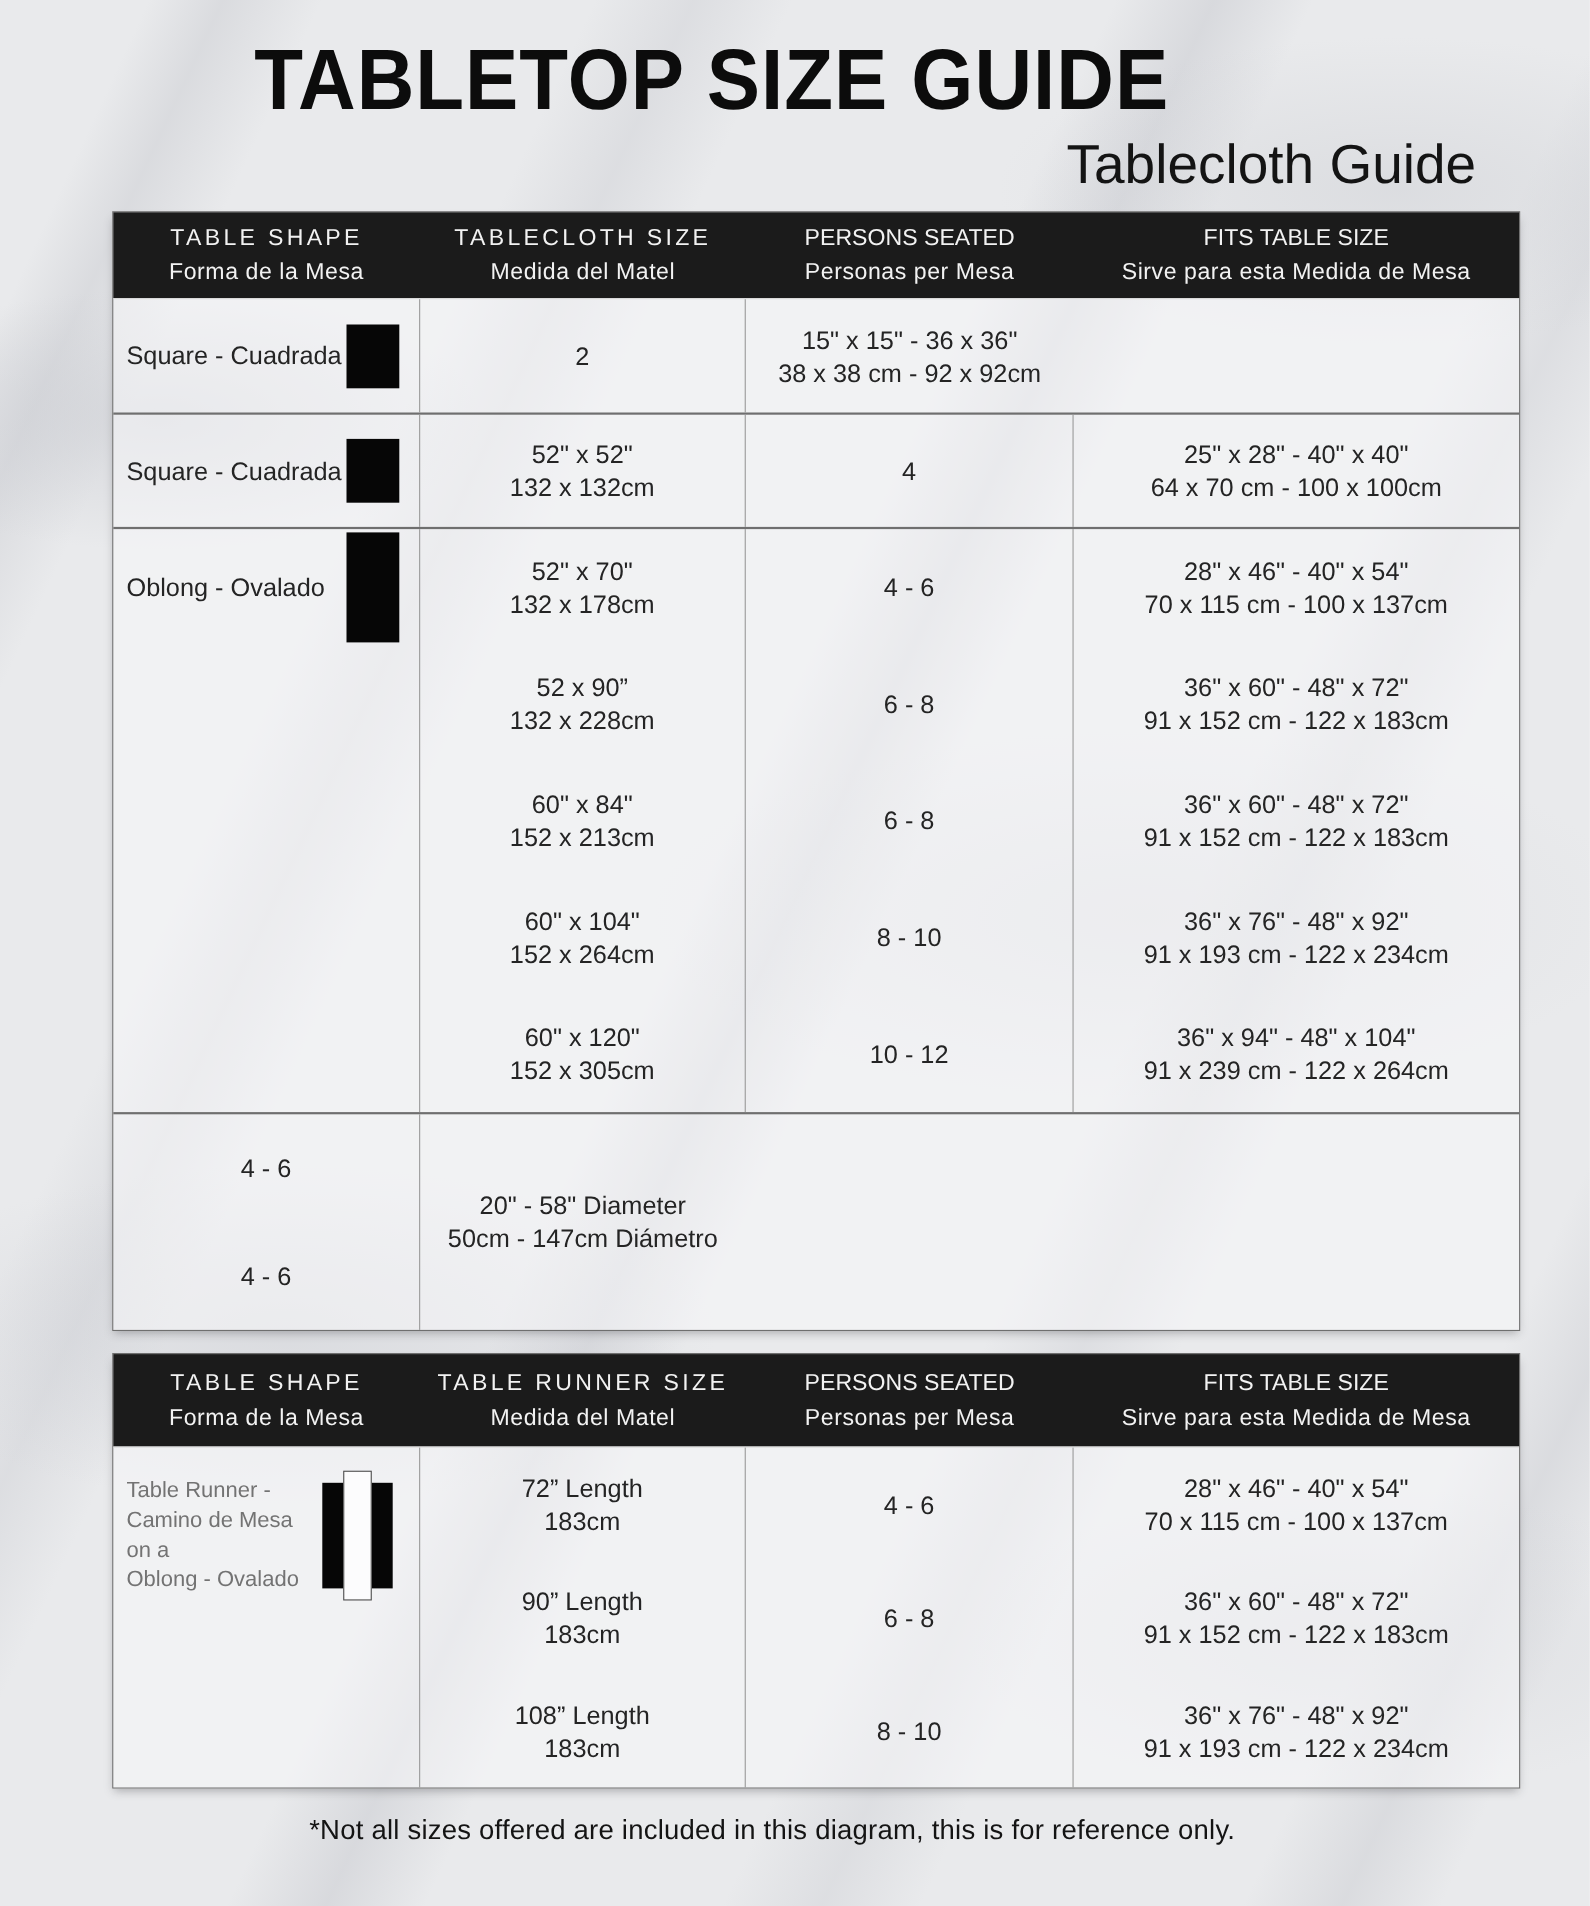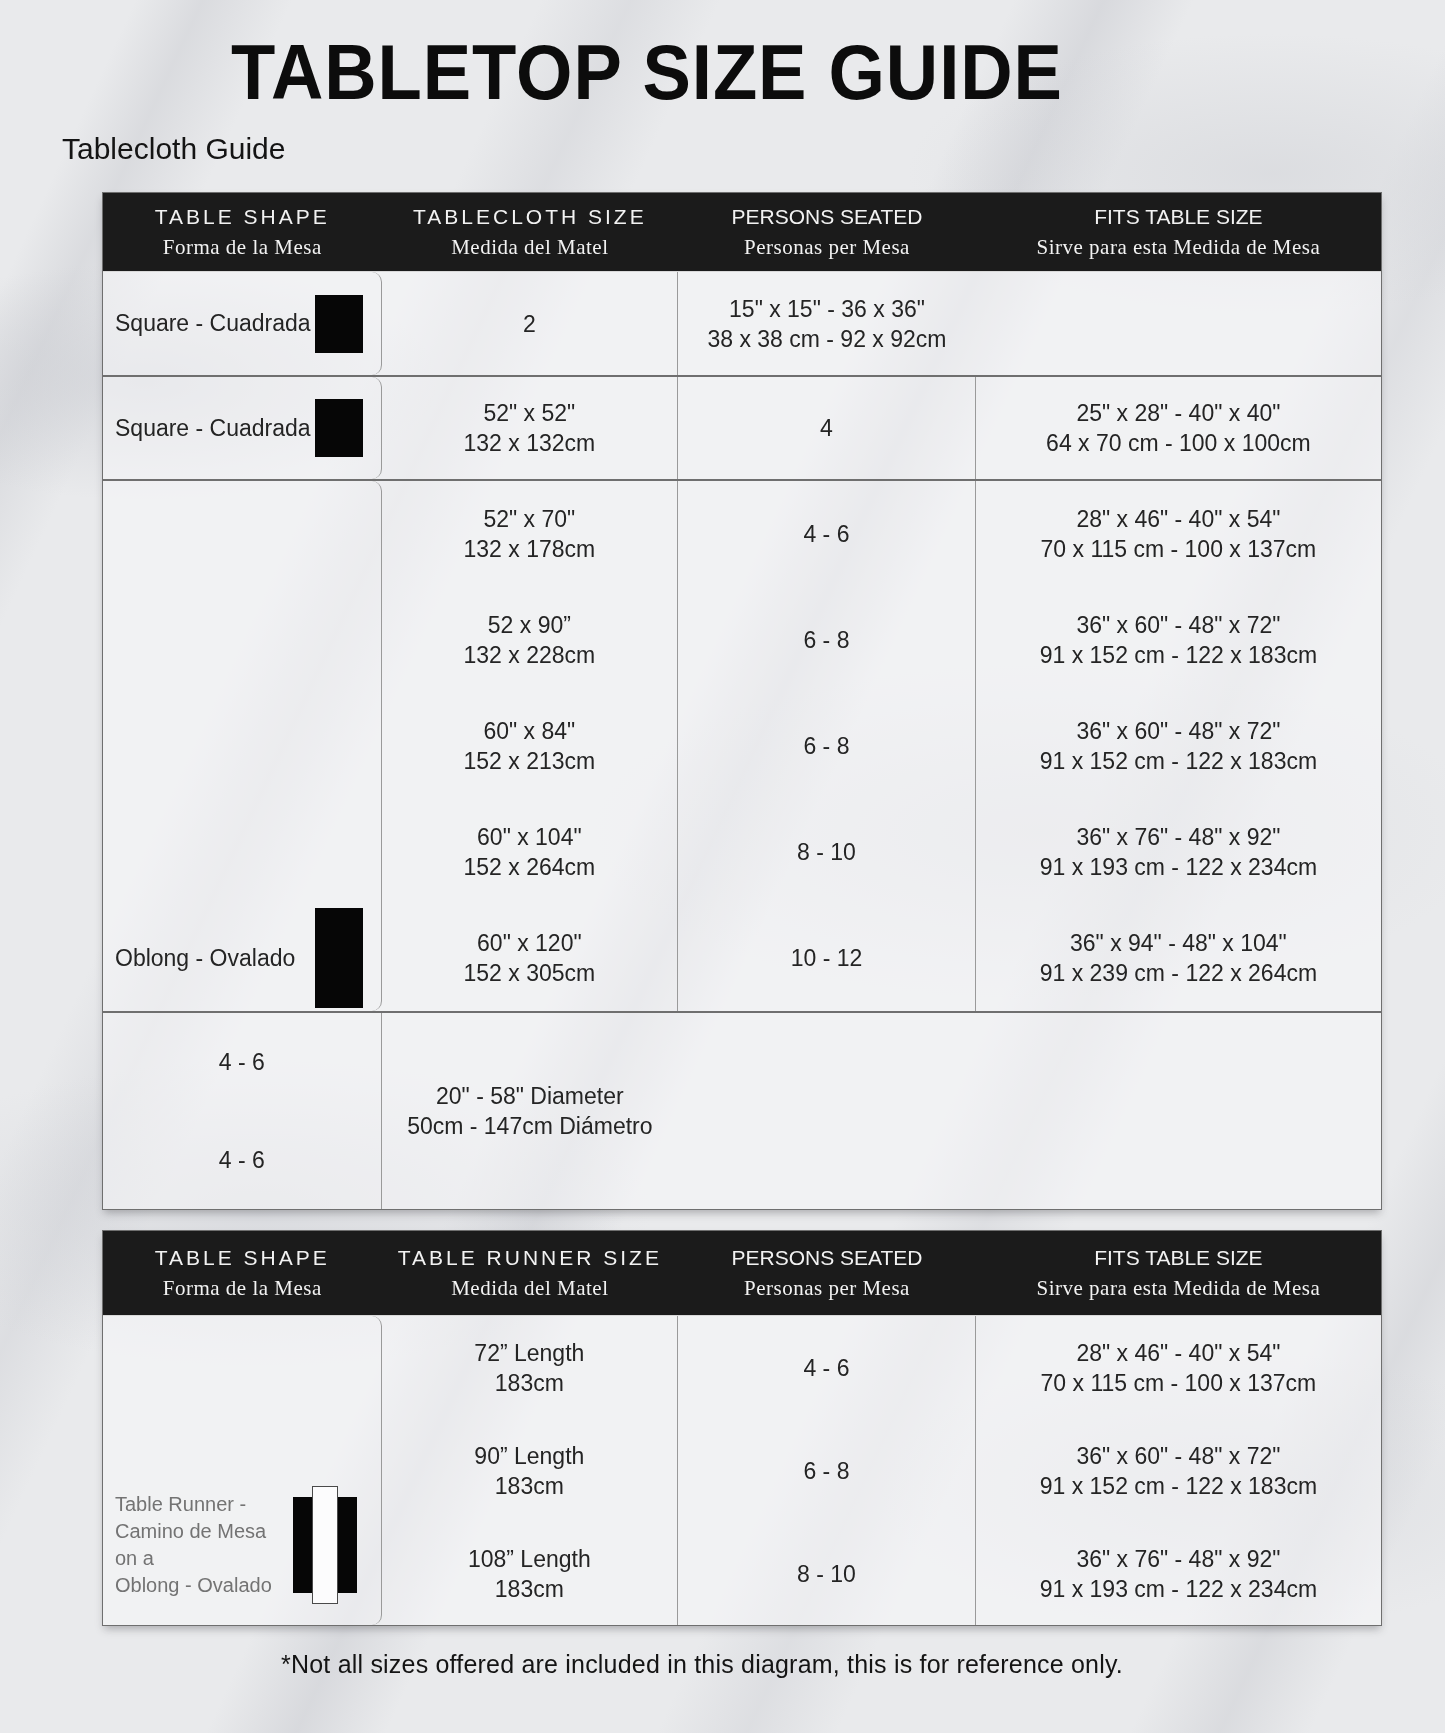--- a/index.html
+++ b/index.html
@@ -23,21 +23,21 @@
     overflow:hidden;
   }
   .content{ width:1280px; margin-left:62px; padding-top:32px; }
 
   .main-title{
     text-align:center; font-size:78px; font-weight:700; letter-spacing:1px;
     color:#0c0c0c; line-height:80px; white-space:nowrap;
     transform:scaleX(0.93); position:relative; left:-55px;
   }
   .section-title{
-    text-align:left; font-size:30px; font-weight:400; color:#141414;
+    text-align:right; font-size:50px; font-weight:400; color:#141414;
     line-height:46px; margin-top:14px;
   }
   .section-title.second{ margin-top:20px; }
 
   
   .tbl{
     width:100%; margin-top:20px;
     border:1px solid #6f6f6f;
     box-shadow:0 5px 8px -2px rgba(60,60,65,0.35);
     background:rgba(247,247,249,0.55);
@@ -45,33 +45,33 @@
     --cols:21.8% 23.2% 23.3% 31.7%;
   }
   .thead{
     background:#1b1b1b; color:#f2f2f2;
     display:grid; grid-template-columns:var(--cols);
   }
   .thead.h1{ height:78px; } .thead.h2{ height:84px; }
   .hcell{ display:flex; flex-direction:column; justify-content:center; align-items:center; text-align:center; }
   .h-en{ font-size:21px; line-height:31px; }
   .h-en.ls{ letter-spacing:3px; }
-  .h-es{ font-size:21px; line-height:31px; letter-spacing:0.5px;font-family:Liberation Serif, serif; }
+  .h-es{ font-size:21px; line-height:31px; letter-spacing:0.5px; }
 
   .tbody{ border-top:1px solid #d9d9d9; }
   .group{ display:grid; grid-template-columns:var(--cols); }
   .group + .group{ border-top:2px solid #6f6f6f; }
   .cell{ border-right:1px solid #9a9a9a; }
   .cell:last-child{ border-right:none; }
 
   .entry{ display:flex; flex-direction:column; justify-content:center; align-items:center; text-align:center; }
   .e103{ height:103px; } .e102{ height:102px; } .e106{ height:106px; } .e98{ height:98px; } .e103b{ height:103px; }
   .l1,.l2,.pp{ font-size:23px; line-height:30px; color:#242424; }
 
-  .cell-shape{ display:flex; align-items:flex-end; padding-left:12px; padding-right:18px;border-radius:10px; }
+  .cell-shape{ display:flex; align-items:flex-start; padding-left:12px; padding-right:18px; }
   .shape-inner{ width:100%; display:flex; align-items:center; justify-content:space-between; }
   .si103{ height:103px; } .si102{ height:102px; } .si106{ height:106px; } .si98{ height:98px; } .si160{ height:160px; }
   .shape-label{ font-size:23px; color:#242424; }
   .shape-lines{ font-size:20px; line-height:27px; color:#737373; }
 
   .icon-square{ width:48px; height:58px; background:#060606; }
   .icon-oblong{ width:48px; height:100px; background:#060606; }
   .icon-circle{ width:56px; height:62px; border-radius:50%; background:#060606; }
   .icon-runner{ width:64px; height:96px; background:#060606; position:relative; margin-right:6px; }
   .icon-runner .stripe{

